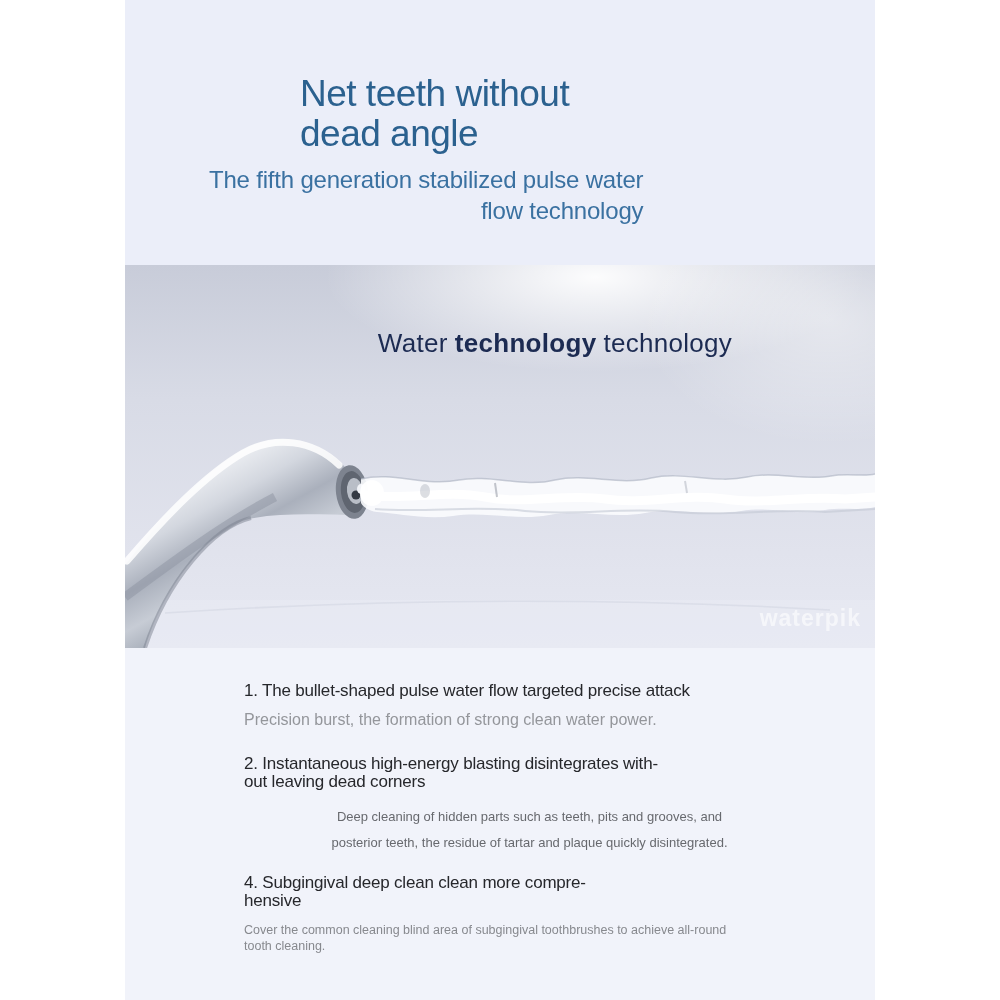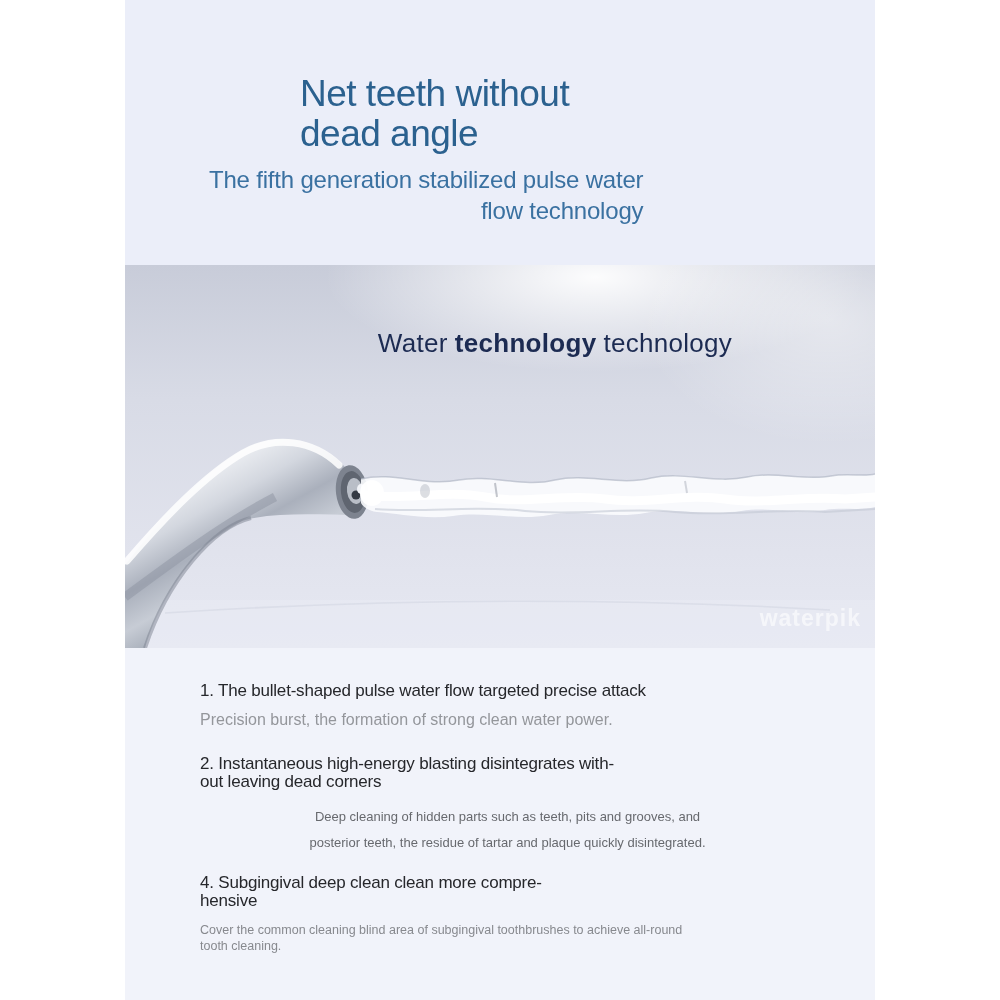--- a/index.html
+++ b/index.html
@@ -33,21 +33,21 @@
   .watermark{
     position:absolute;right:14px;bottom:16px;
     font-size:23px;font-weight:bold;letter-spacing:1px;
     color:rgba(255,255,255,0.6);
   }
 
   
   .features{
     position:absolute;top:648px;left:0;width:750px;height:352px;
     background:#f1f3fa;box-sizing:border-box;
-    padding:34px 60px 0 75px;
+    padding:34px 60px 0 119px;
   }
   .feature h3{
     margin:0 0 13px 0;font-size:17px;line-height:18px;font-weight:normal;
     color:#26272b;white-space:pre-line;letter-spacing:-0.2px;
   }
   .feature .body{
     margin:0 0 10px 0;font-size:12.5px;line-height:14.5px;
     color:#56585d;white-space:pre-line;
   }
   .feature .note{

